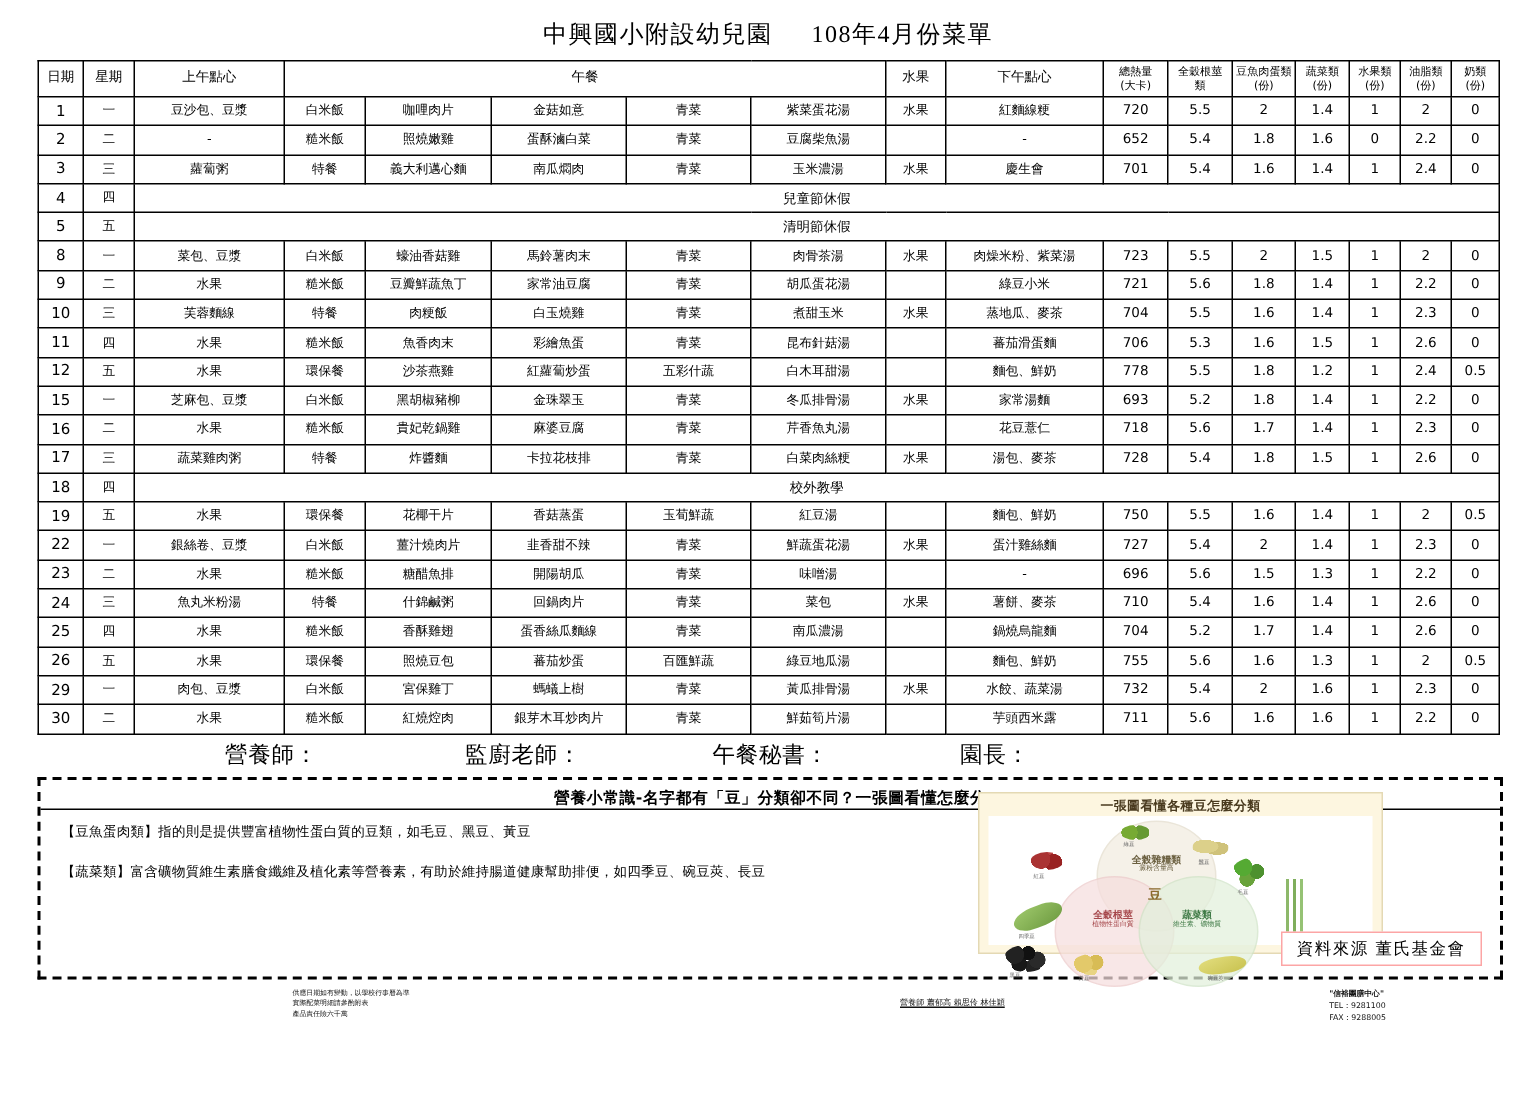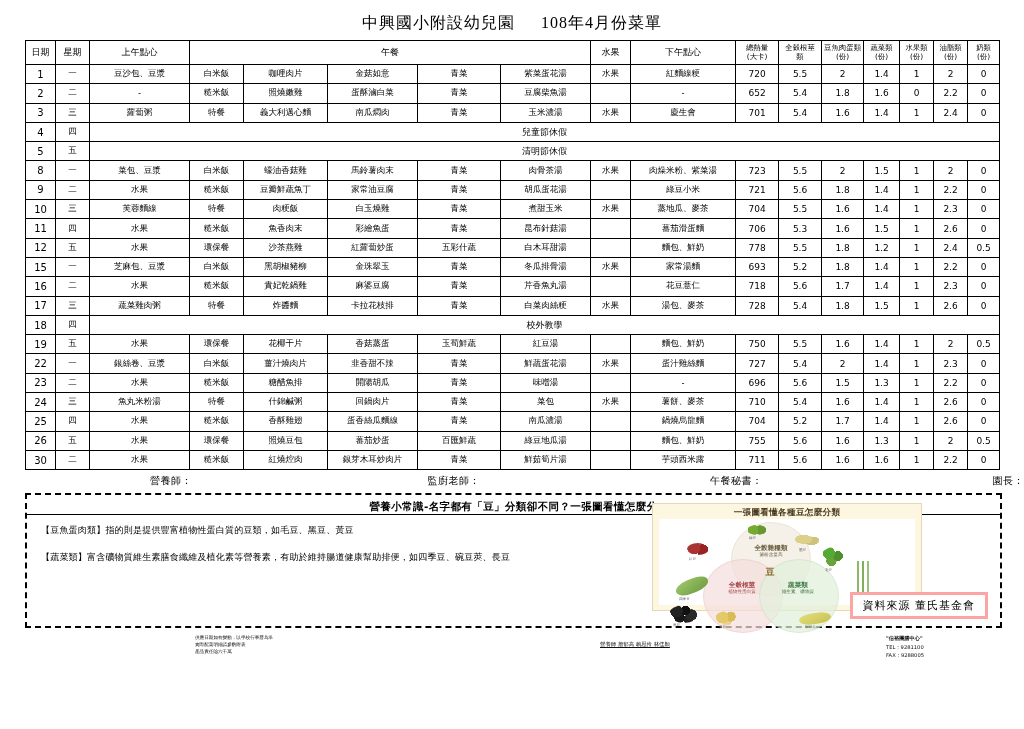--- a/index.html
+++ b/index.html
@@ -67,23 +67,22 @@
   col.c-prot{width:42px}
   col.c-veg{width:36px}
   col.c-frt{width:34px}
   col.c-fat{width:34px}
   col.c-milk{width:32px}
 
   
   .sign-row{
     display:flex;
     padding:4px 0 5px 150px;
-    font-size:10px;
+    font-size:15px;
     letter-spacing:.5px;
-    justify-content:space-between;
   }
   .sign-row span{display:inline-block;}
   .sig1{width:160px}
   .sig2{width:165px}
   .sig3{width:165px}
 
   
   .info-box{
     margin:0 22px 0 25px;
     border:2px dashed #000;
@@ -147,21 +146,21 @@
   .clabel .sub{font-size:4.6px;font-weight:normal;display:block;}
   .bean{position:absolute;border-radius:50%;}
   .bn{position:absolute;font-size:3.6px;color:#666;}
   .sprout{position:absolute;}
   .fig-credit{position:absolute;right:4px;bottom:1px;font-size:3.6px;color:#8a7a55;}
 
   .source-box{
     position:absolute;
     right:12px;
     bottom:7px;
-    border:3px solid #fca5a5;
+    border:1px solid #fca5a5;
     padding:3px 10px;
     font-size:11px;
     letter-spacing:1px;
     background:#fff;
   }
 
   
   .footer{
     position:relative;
     margin:6px 22px 0 25px;
@@ -576,20 +575,39 @@
             <td>麵包、鮮奶</td>
             <td class="num">755</td>
             <td class="num">5.6</td>
             <td class="num">1.6</td>
             <td class="num">1.3</td>
             <td class="num">1</td>
             <td class="num">2</td>
             <td class="num">0.5</td>
           </tr>
           <tr>
+            <td class="date">29</td>
+            <td>一</td>
+            <td>肉包、豆漿</td>
+            <td>白米飯</td>
+            <td>宮保雞丁</td>
+            <td>螞蟻上樹</td>
+            <td>青菜</td>
+            <td>黃瓜排骨湯</td>
+            <td>水果</td>
+            <td>水餃、蔬菜湯</td>
+            <td class="num">732</td>
+            <td class="num">5.4</td>
+            <td class="num">2</td>
+            <td class="num">1.6</td>
+            <td class="num">1</td>
+            <td class="num">2.3</td>
+            <td class="num">0</td>
+          </tr>
+          <tr>
             <td class="date">30</td>
             <td>二</td>
             <td>水果</td>
             <td>糙米飯</td>
             <td>紅燒焢肉</td>
             <td>銀芽木耳炒肉片</td>
             <td>青菜</td>
             <td>鮮茹筍片湯</td>
             <td></td>
             <td>芋頭西米露</td>

